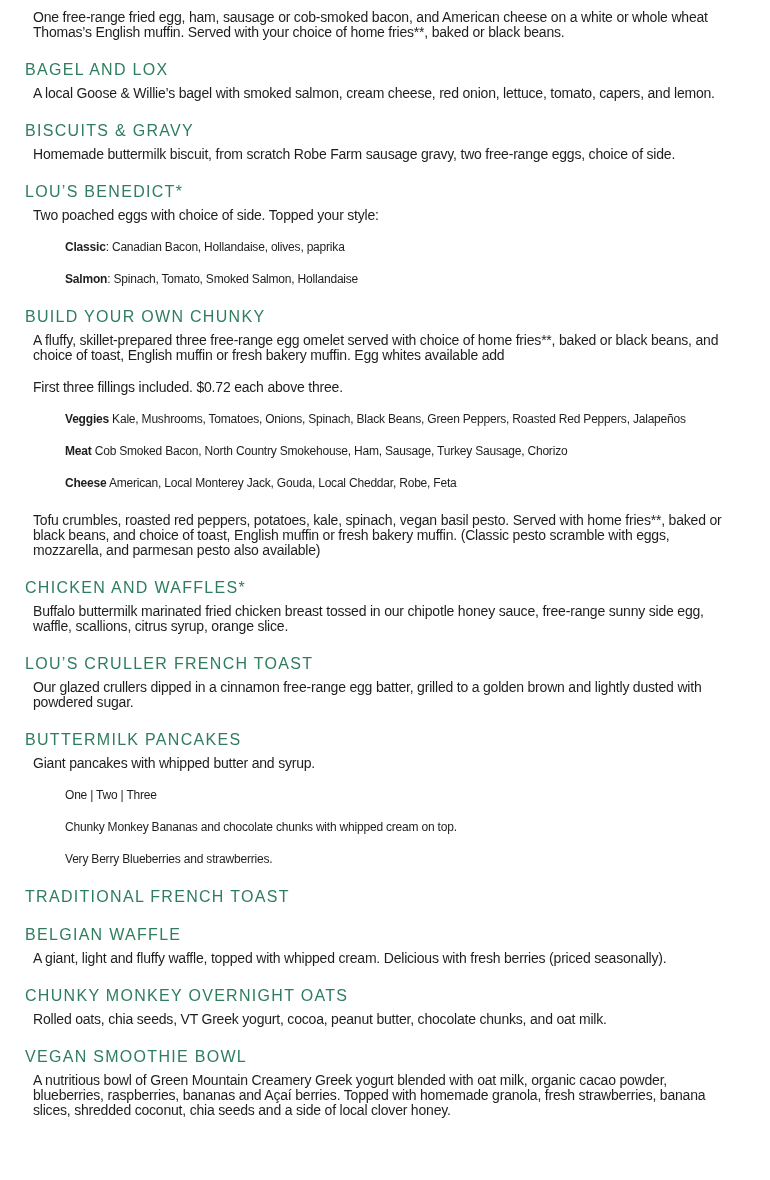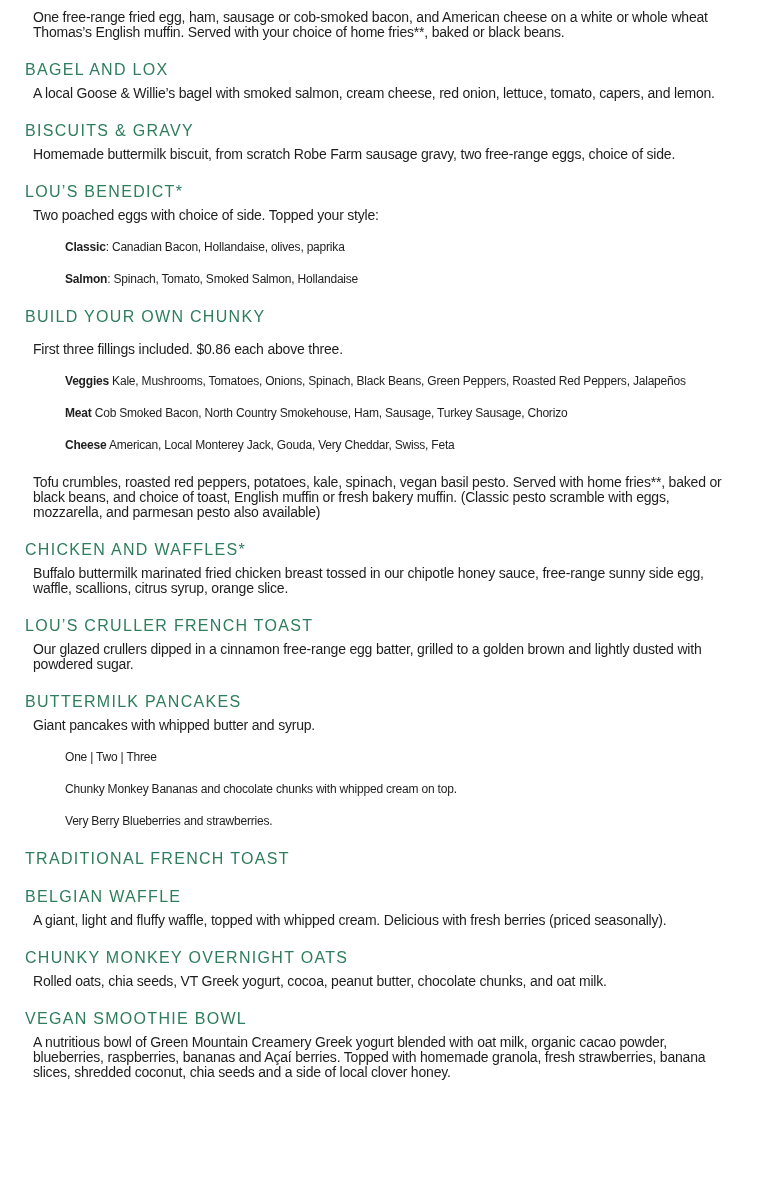--- a/index.html
+++ b/index.html
@@ -79,26 +79,27 @@
       </div>
     <div>
         <p class="item"><span class="lead">Classic</span><span>: </span><span>Canadian Bacon, Hollandaise, olives, paprika</span></p>
         <p class="item"><span class="lead">Salmon</span><span>: </span><span>Spinach, Tomato, Smoked Salmon, Hollandaise</span></p>
       </div>
   </section>
 
   <section class="section">
     <h2 class="section-title">BUILD YOUR OWN CHUNKY</h2>
     <div>
-        <p class="body-par par-gap">First three fillings included. $0.86 each above three.</p>
+        <p class="body-par">A fluffy, skillet-prepared three free-range egg omelet served with choice of home fries**, baked or black beans, and choice of toast, English muffin or fresh bakery muffin. Egg whites available add</p>
+        <p class="body-par par-gap">First three fillings included. $0.72 each above three.</p>
       </div>
     <div>
         <p class="item"><span class="lead">Veggies</span><span> </span><span>Kale, Mushrooms, Tomatoes, Onions, Spinach, Black Beans, Green Peppers, Roasted Red Peppers, Jalapeños</span></p>
         <p class="item"><span class="lead">Meat</span><span> </span><span>Cob Smoked Bacon, North Country Smokehouse, Ham, Sausage, Turkey Sausage, Chorizo</span></p>
-        <p class="item"><span class="lead">Cheese</span><span> </span><span>American, Local Monterey Jack, Gouda, Very Cheddar, Swiss, Feta</span></p>
+        <p class="item"><span class="lead">Cheese</span><span> </span><span>American, Local Monterey Jack, Gouda, Local Cheddar, Robe, Feta</span></p>
       </div>
   </section>
 
 
   <section class="section">
     <div>
         <p class="body-par">Tofu crumbles, roasted red peppers, potatoes, kale, spinach, vegan basil pesto. Served with home fries**, baked or black beans, and choice of toast, English muffin or fresh bakery muffin. (Classic pesto scramble with eggs, mozzarella, and parmesan pesto also available)</p>
       </div>
     <div></div>
   </section>

